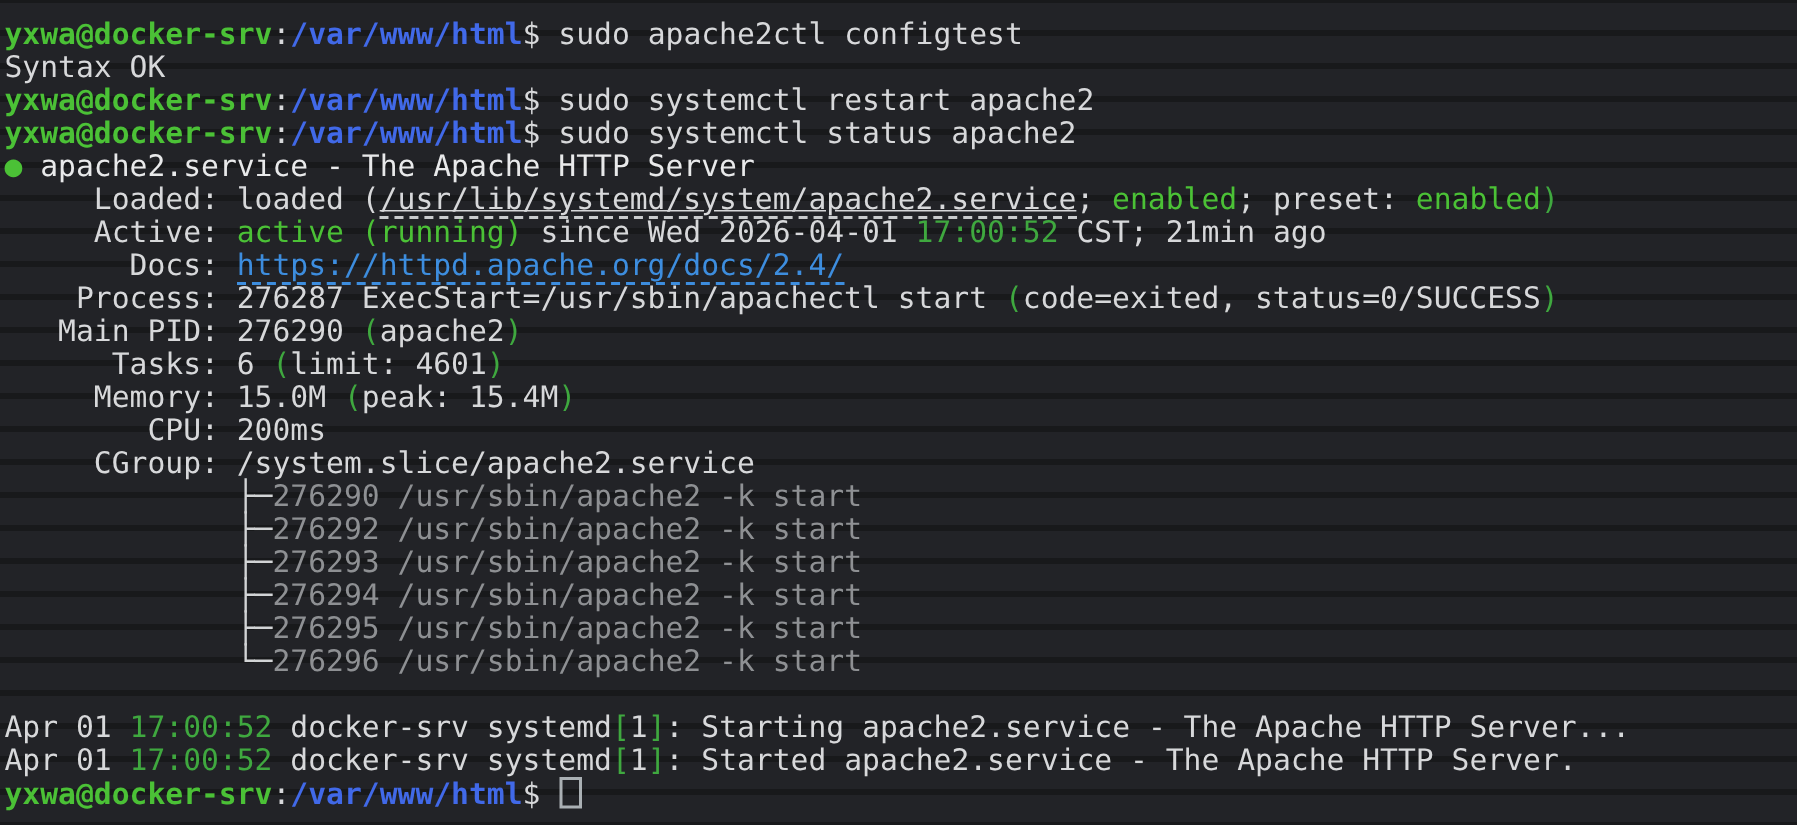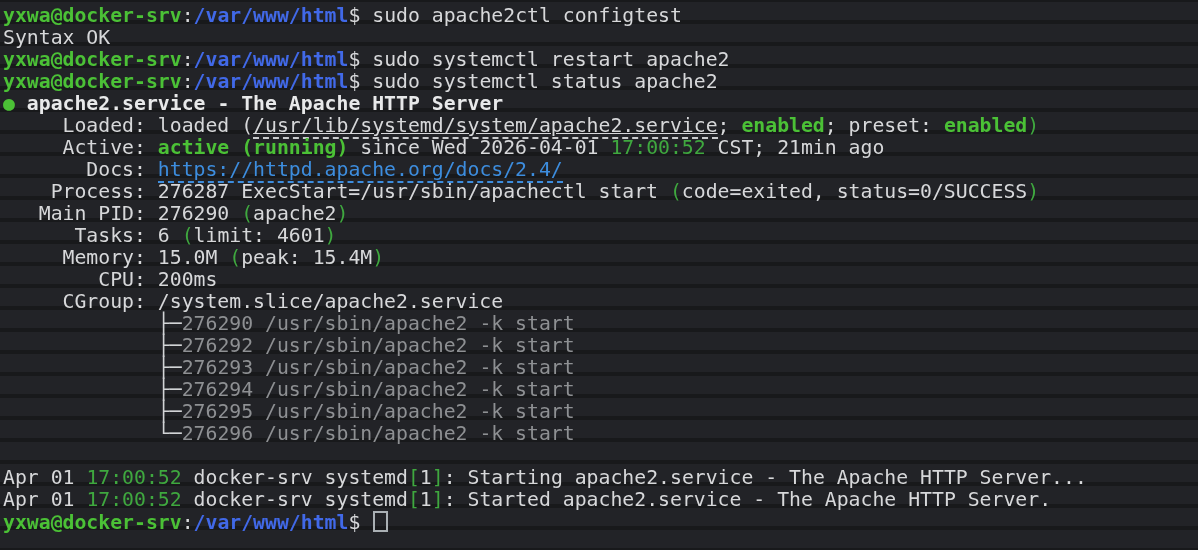--- a/index.html
+++ b/index.html
@@ -1,43 +1,43 @@
 <!DOCTYPE html>
 <html style="--bg: #1e1f22; --bg-band: #222327; --bg-gap: #18191b; --fg: #d7d8da; --bold-green: #4bc136; --green: #3fa83f; --prompt-blue: #4169e8; --url-blue: #3d8dde; --dim: #8e9093;"><head>
 <meta charset="utf-8">
 <style>
   html,body{margin:0;padding:0;background:#101112;}
   .terminal{
     position:relative;
     width:1198px;height:550px;
     box-sizing:border-box;
-    padding:5px 0 0 3px;
+    padding:12px 0 0 3px;
     overflow:hidden;
     background-color:var(--bg,#1e1f22);
     background-image:repeating-linear-gradient(
       to bottom,
       var(--bg-gap,#18191b) 0px, var(--bg-gap,#18191b) 2px,
       var(--bg-band,#222327) 2px, var(--bg-band,#222327) 20px,
       var(--bg-gap,#18191b) 20px, var(--bg-gap,#18191b) 22px);
     background-position:0 0;
   }
   .screen{
     margin:0;
     font-family:"DejaVu Sans Mono",monospace;
     font-size:19.8px;
     line-height:22px;
     color:var(--fg,#d7d8da);
   }
   .line{min-height:22px;white-space:pre;}
   .s-pg{color:var(--bold-green,#4bbf3d);font-weight:700;}
   .s-pb{color:var(--prompt-blue,#4169e8);font-weight:700;}
-  .s-gB{color:var(--bold-green,#4ec62e);font-weight:700;}
+  .s-gB{color:var(--bold-green,#4ec62e);font-weight:400;}
   .s-g{color:var(--green,#3fa83f);}
   .s-dot{color:var(--bold-green,#4ec62e);}
-  .s-hdr{color:#e8e9ea;font-weight:700;}
+  .s-hdr{color:#e8e9ea;font-weight:400;}
   .s-path{border-bottom:2px dashed #c9cbcd;text-decoration:underline;}
   .s-url{color:var(--url-blue,#3d8dde);border-bottom:2px dashed var(--url-blue,#3d8dde);}
   .s-dim{color:var(--dim,#8e9093);text-align:right;}
   .s-tree{color:#d2d4d6;}
   .s-cursor{display:inline-block;width:11px;height:17px;border:2px solid #aab0b4;vertical-align:-3px;margin-left:1px;}
 </style>
 </head>
 <body>
 
 <div class="terminal">

